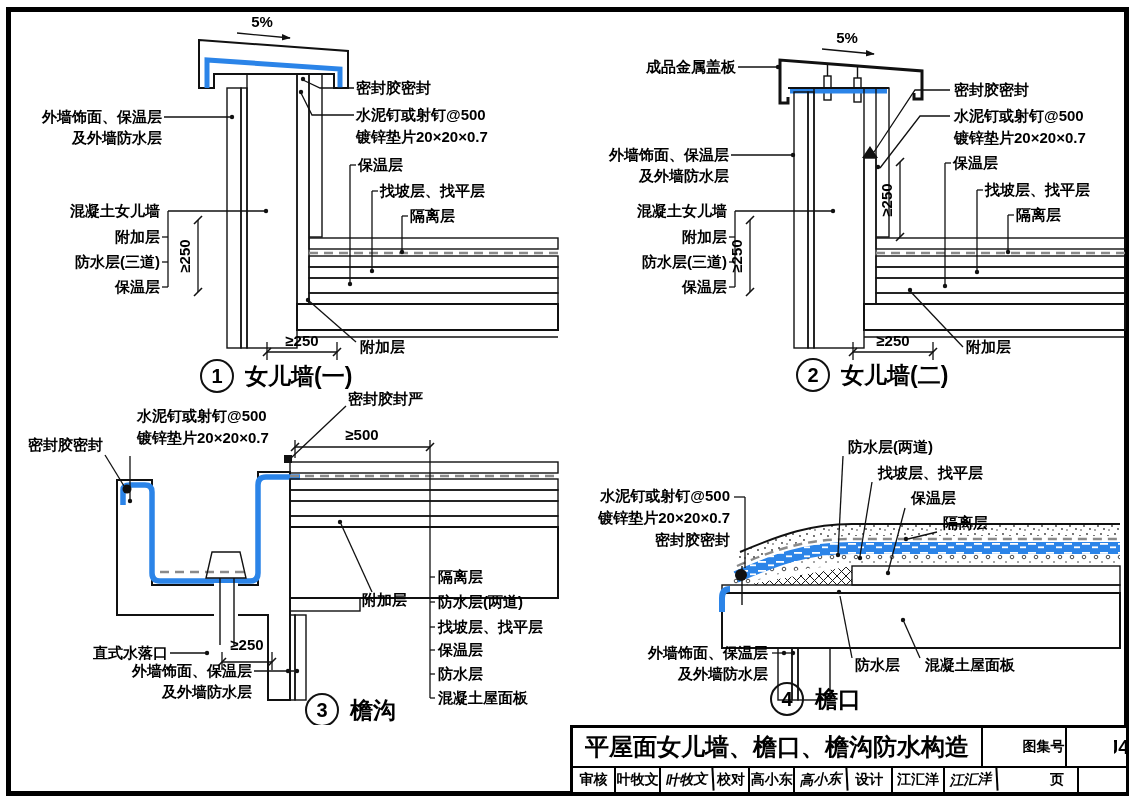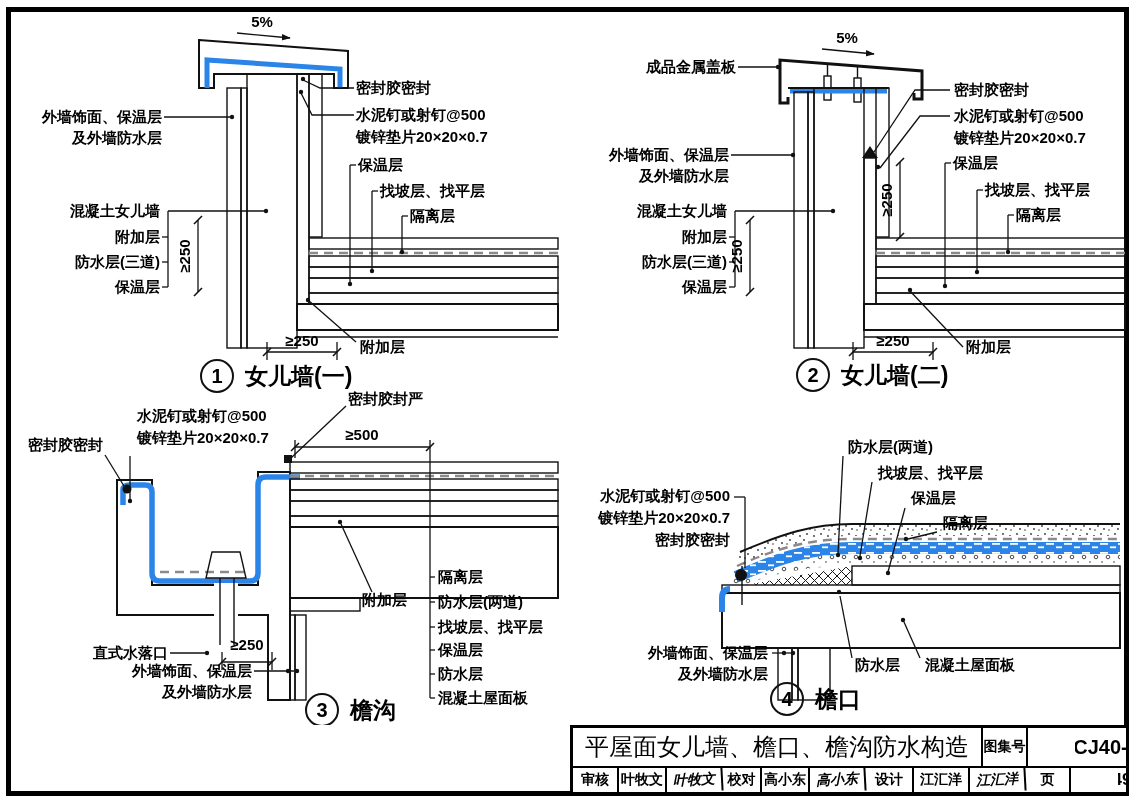--- a/index.html
+++ b/index.html
@@ -20,22 +20,22 @@
   .tick{stroke:#111;stroke-width:1.6;}
   .iso{stroke:#8a8a8a;stroke-width:2.4;stroke-dasharray:9 6;fill:none;}
   
   #tb{position:absolute;left:570px;top:725px;width:559px;height:70px;background:#fff;
       border:3px solid #000;box-sizing:border-box;display:flex;flex-direction:column;}
   #tb .r1{flex:1;display:flex;}
   #tb .r2{height:24px;display:flex;border-top:2px solid #000;}
   #tb .c{display:flex;align-items:center;justify-content:center;box-sizing:border-box;
          border-right:2px solid #000;overflow:hidden;white-space:nowrap;}
   #tb .c:last-child{border-right:none;margin-left:47px;}
-  .tbtitle{font-size:24px;font-weight:400;letter-spacing:0px;}
-  .tbsmall{font-size:14px;font-weight:700;}
+  .tbtitle{font-size:24px;font-weight:700;letter-spacing:0px;}
+  .tbsmall{font-size:14px;font-weight:700;margin-left:39px;}
   .tbno{font-size:20px;font-weight:700;}
   .tbname{font-size:14px;font-weight:600;}
   .sig{font-size:14px;font-weight:700;font-style:italic;transform:rotate(-3deg);}
 </style>
 </head>
 <body>
 
 <div id="page">
   <div id="frame"></div>
 

